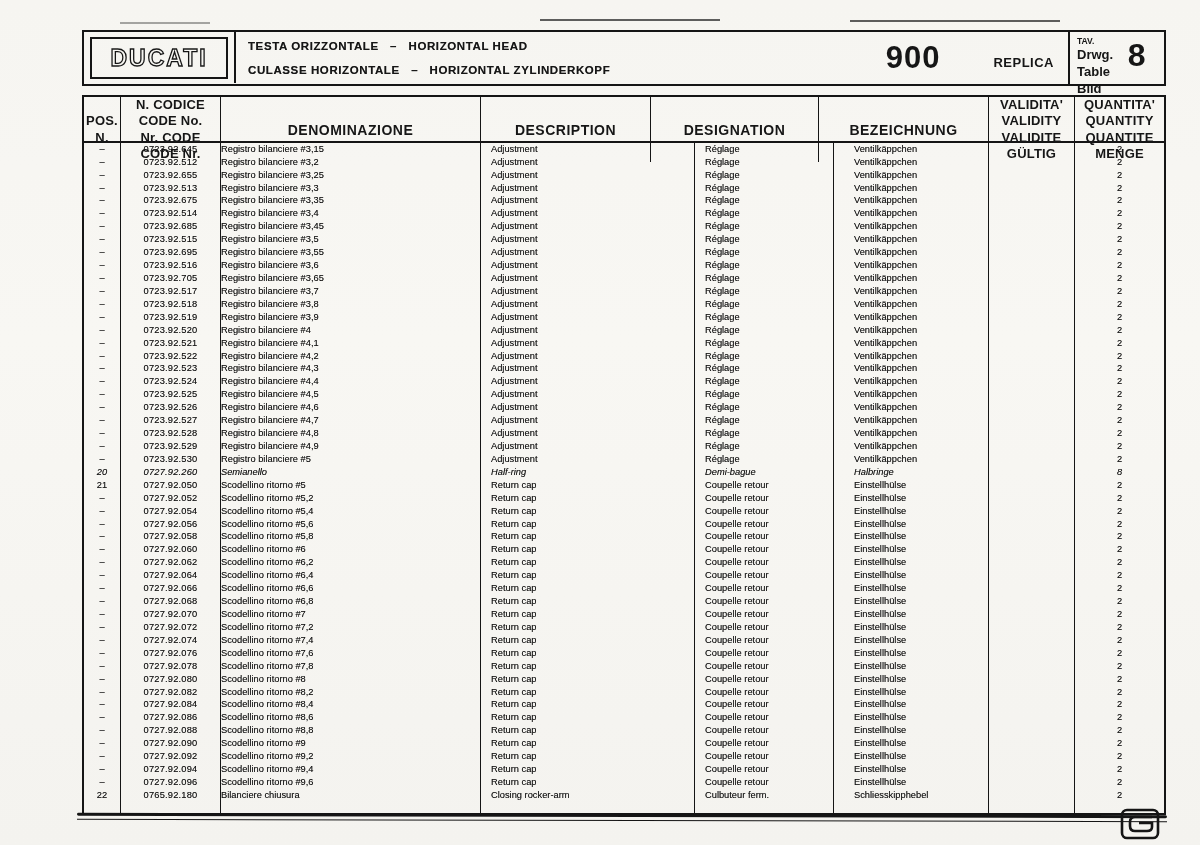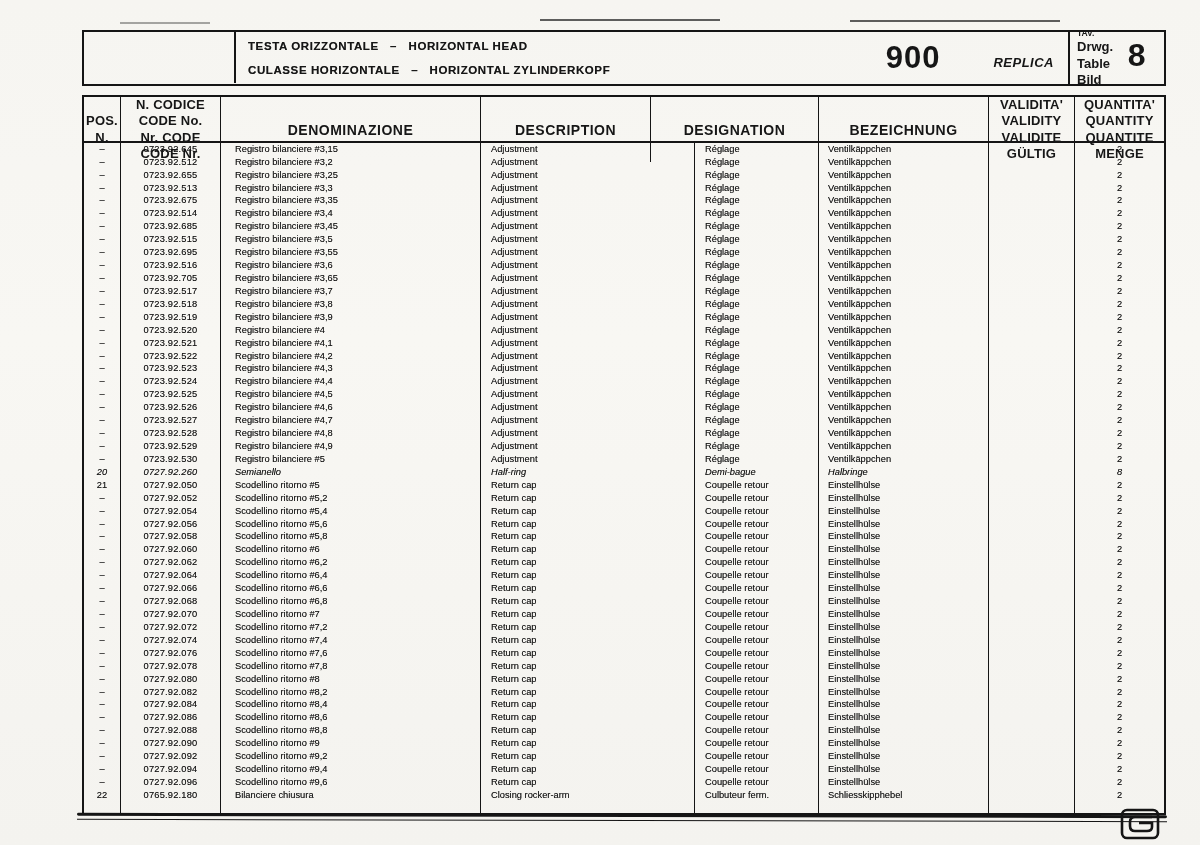--- a/index.html
+++ b/index.html
@@ -36,27 +36,27 @@
   }
   .title-line {
     font-weight:bold; font-size:11.5px; letter-spacing:.6px; white-space:pre;
     text-shadow:0 0 .4px rgba(0,0,0,.55);
   }
   .model-block {
     position:absolute; right:110px; top:0; bottom:0;
     display:flex; align-items:center;gap:48px;
   }
   .model-number { font-size:31px; font-weight:bold; letter-spacing:1px; }
-  .model-suffix { font-size:13px; font-weight:bold; margin-left:5px; margin-top:9px; letter-spacing:.5px;font-style:italic; }
+  .model-suffix { font-size:13px; font-weight:bold; margin-left:5px; margin-top:9px; letter-spacing:.5px; }
   .tav-box {
     position:absolute; right:0; top:0; bottom:0; width:96px;
     border-left:2px solid #151515;
     display:flex; padding:3px 4px 2px 7px;
   }
-  .tav-labels { display:flex; flex-direction:column; justify-content:center; padding:1px 0; }
+  .tav-labels { display:flex; flex-direction:column; justify-content:space-between; padding:1px 0; }
   .tav-label { font-size:13px; font-weight:bold; line-height:1.3; }
   .tav-label:first-child { font-size:8.5px; }
   .tav-number {
     flex:1; display:flex; align-items:center; justify-content:center;
     font-size:32px; font-weight:bold; padding-bottom:6px;
   }
 
   
   .parts-table {
     position:absolute; left:82px; top:95px; width:1084px; height:720px;
@@ -80,24 +80,24 @@
   .td {
     display:flex; align-items:center;
     border-left:1.5px solid #151515;
     font-size:9.3px; line-height:1;
     overflow:hidden; white-space:nowrap;
     text-shadow:0 0 .35px rgba(0,0,0,.5);
   }
   .td:first-child { border-left:none; }
   .c-pos  { justify-content:center; }
   .c-code { justify-content:center; letter-spacing:.2px;text-align:center; }
-  .c-name { padding-left:14px; }
+  .c-name { }
   .c-desc { padding-left:10px; }
   .c-design { padding-left:10px;margin-left:44px; }
-  .c-bez  { padding-left:9px; }
+  .c-bez  { padding-left:20px;margin-left:15px; }
   .c-qty  { justify-content:center; }
   .tr.italic .td { font-style:italic; }
   .tfill { height:13px; }
   .tfill .td { height:100%; }
 
   
   .bottom-rule-1 {
     position:absolute; left:77px; top:814px; width:1090px; height:3px;
     background:#151515; transform:rotate(.12deg); border-radius:2px;
   }
@@ -114,20 +114,25 @@
 <body>
 
 <div class="page">
 
   <div class="scan-artifact" style="left:540px;top:19px;width:180px;height:2px;"></div>
   <div class="scan-artifact" style="left:850px;top:20px;width:210px;height:2px;"></div>
   <div class="scan-artifact" style="left:120px;top:22px;width:90px;height:1.5px;opacity:.4;"></div>
 
   <div class="header-strip">
 
+    <div class="logo-box">
+      <svg width="126" height="32" viewBox="0 0 126 32">
+        <text x="63" y="24" text-anchor="middle" font-family="Liberation Sans, sans-serif" font-size="23" font-weight="bold" letter-spacing="2" fill="none" stroke="#151515" stroke-width="1.3">DUCATI</text>
+      </svg>
+    </div>
 
     <div class="title-block">
       <div class="title-line">TESTA ORIZZONTALE   –   HORIZONTAL HEAD</div>
       <div class="title-line">CULASSE HORIZONTALE   –   HORIZONTAL ZYLINDERKOPF</div>
     </div>
 
     <div class="model-block">
       <span class="model-number">900</span>
       <span class="model-suffix">REPLICA</span>
     </div>

